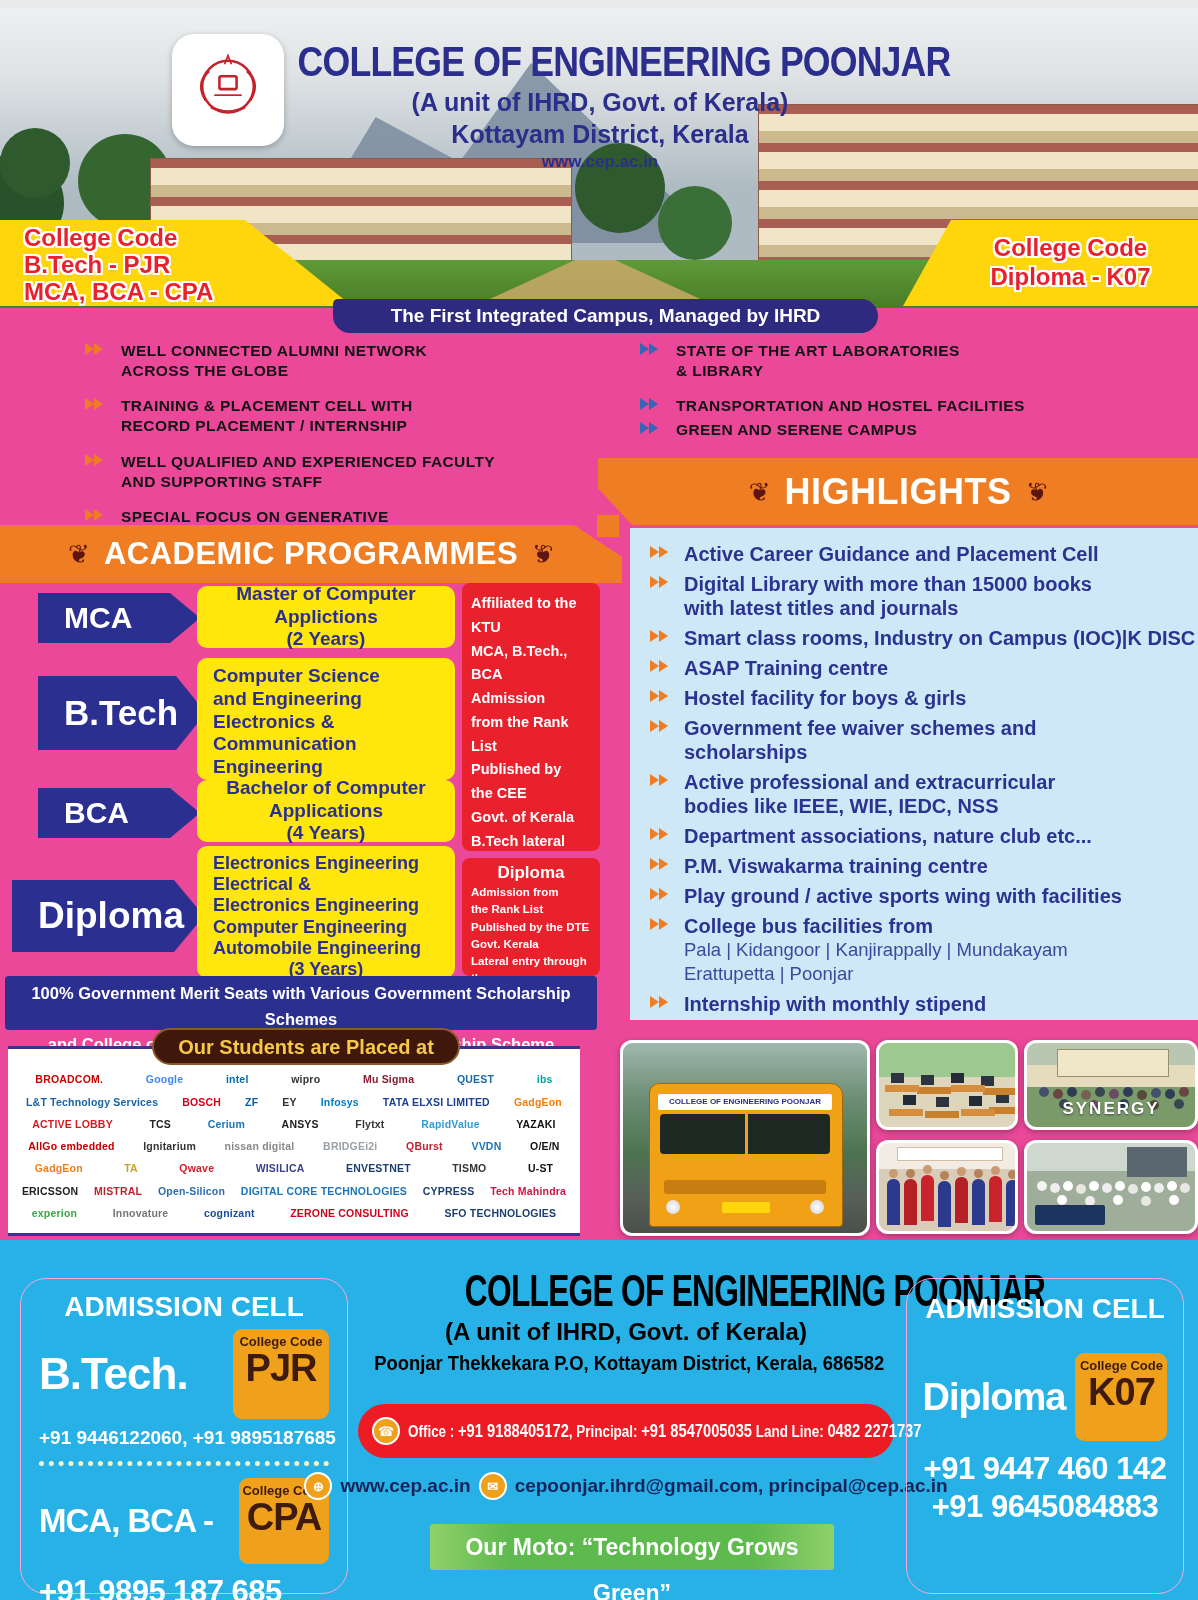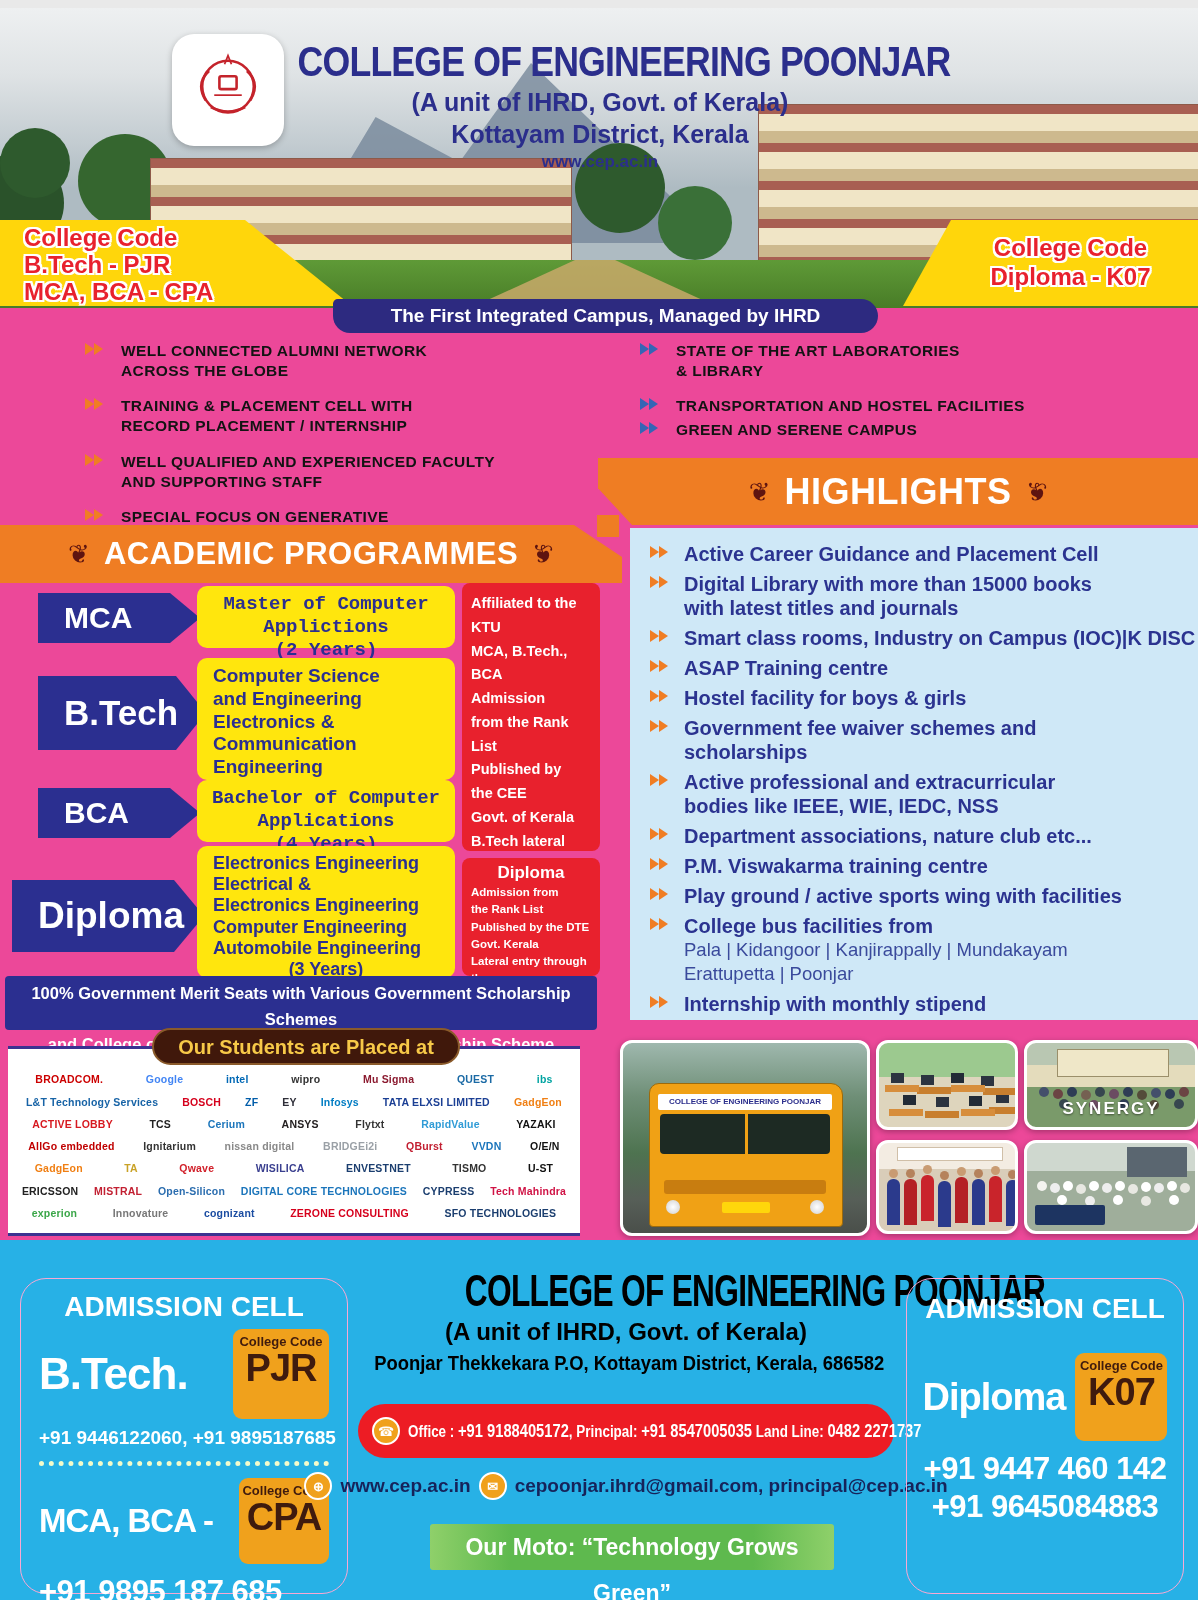--- a/index.html
+++ b/index.html
@@ -84,21 +84,21 @@
   .acad-banner{left:0;top:517px;width:622px;height:58px;background:#ef7d23;
     clip-path:polygon(0 0,574px 0,622px 55%,622px 100%,0 100%);
     display:flex;align-items:center;justify-content:center;gap:14px;}
   .acad-banner h2{margin:0;color:#fff;font-size:31px;font-weight:800;letter-spacing:.5px;}
   .prog-arrow{background:#2b2f90;color:#fff;font-weight:800;display:flex;align-items:center;
     clip-path:polygon(0 0,calc(100% - 30px) 0,100% 50%,calc(100% - 30px) 100%,0 100%);
     padding-left:26px;box-sizing:border-box;}
   .prog-box{background:#ffe60d;border-radius:10px;color:#2b2f90;font-weight:800;
     font-size:19px;line-height:1.2;box-sizing:border-box;padding:7px 8px;}
   .prog-box .yrs{text-align:center;}
-  .prog-box.centered{text-align:center;display:flex;flex-direction:column;justify-content:flex-start;font-family:Liberation Mono, monospace;}
+  .prog-box.centered{text-align:center;display:flex;flex-direction:column;justify-content:center;}
   .prog-box.lefty div{padding-left:8px;}
   .prog-box.lefty .yrs{padding-left:0;text-align:center;}
   .red-box{background:#e8212d;border-radius:8px;color:#fff;font-weight:700;box-sizing:border-box;}
   .aff-box{left:462px;top:575px;width:138px;height:268px;font-size:14.5px;line-height:1.64;padding:9px 9px;}
   .dip-box{left:462px;top:850px;width:138px;height:118px;font-size:11.5px;line-height:1.5;padding:4px 9px;}
   .dip-box .t{font-size:17px;text-align:center;font-weight:800;line-height:1.3;}
   .sch-banner{left:5px;top:968px;width:592px;height:54px;background:#2b2f90;border-radius:4px;
     color:#fff;font-weight:700;font-size:16.5px;text-align:center;line-height:1.55;padding-top:5px;box-sizing:border-box;}
 
   

